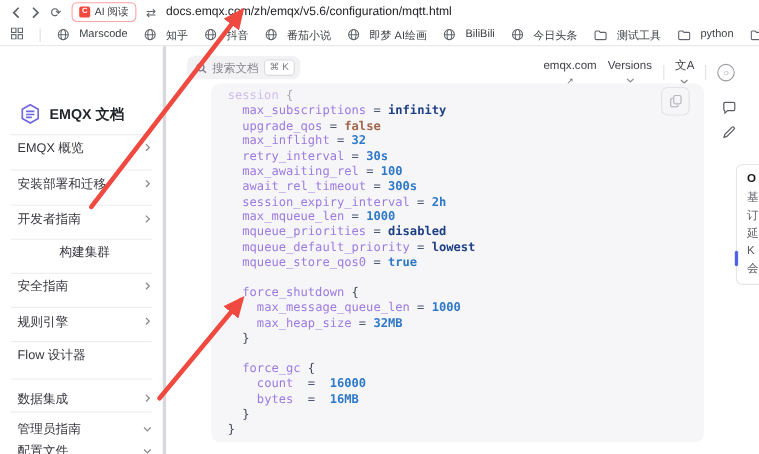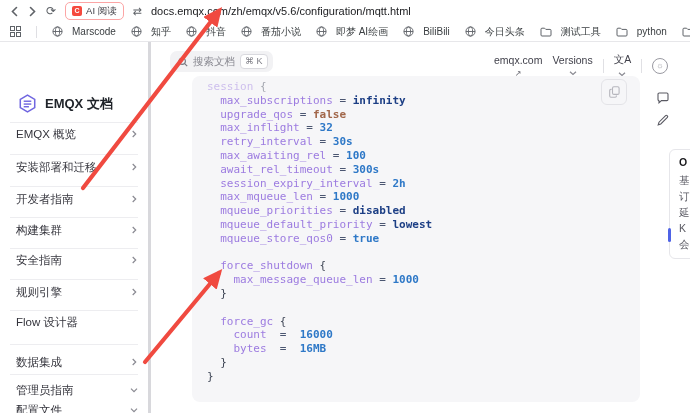--- a/index.html
+++ b/index.html
@@ -218,21 +218,21 @@
         <svg width="8" height="8" viewBox="0 0 8 8">
           <path d="M2.7 1 L5.7 4 L2.7 7" stroke="#8a8a92" stroke-width="1.2" fill="none"></path>
         </svg>
       </div>
       <div class="side-item" style="top: 149px;">
         <span>开发者指南</span>
         <svg width="8" height="8" viewBox="0 0 8 8">
           <path d="M2.7 1 L5.7 4 L2.7 7" stroke="#8a8a92" stroke-width="1.2" fill="none"></path>
         </svg>
       </div>
-      <div class="side-item" style="top: 180px;">
+      <div class="side-item" style="top: 180px; flex-direction: column;">
         <span>构建集群</span>
         <svg width="8" height="8" viewBox="0 0 8 8">
           <path d="M2.7 1 L5.7 4 L2.7 7" stroke="#8a8a92" stroke-width="1.2" fill="none"></path>
         </svg>
       </div>
       <div class="side-item" style="top: 210px;">
         <span>安全指南</span>
         <svg width="8" height="8" viewBox="0 0 8 8">
           <path d="M2.7 1 L5.7 4 L2.7 7" stroke="#8a8a92" stroke-width="1.2" fill="none"></path>
         </svg>
@@ -309,20 +309,21 @@
       <div class="code-line"><span class="tok-o">  </span><span class="tok-k">max_awaiting_rel</span><span class="tok-o"> = </span><span class="tok-n">100</span></div>
       <div class="code-line"><span class="tok-o">  </span><span class="tok-k">await_rel_timeout</span><span class="tok-o"> = </span><span class="tok-n">300s</span></div>
       <div class="code-line"><span class="tok-o">  </span><span class="tok-k">session_expiry_interval</span><span class="tok-o"> = </span><span class="tok-n">2h</span></div>
       <div class="code-line"><span class="tok-o">  </span><span class="tok-k">max_mqueue_len</span><span class="tok-o"> = </span><span class="tok-n">1000</span></div>
       <div class="code-line"><span class="tok-o">  </span><span class="tok-k">mqueue_priorities</span><span class="tok-o"> = </span><span class="tok-e">disabled</span></div>
       <div class="code-line"><span class="tok-o">  </span><span class="tok-k">mqueue_default_priority</span><span class="tok-o"> = </span><span class="tok-e">lowest</span></div>
       <div class="code-line"><span class="tok-o">  </span><span class="tok-k">mqueue_store_qos0</span><span class="tok-o"> = </span><span class="tok-n">true</span></div>
       <div class="code-line">&nbsp;</div>
       <div class="code-line"><span class="tok-o">  </span><span class="tok-k">force_shutdown</span><span class="tok-p"> {</span></div>
       <div class="code-line"><span class="tok-o">    </span><span class="tok-k">max_message_queue_len</span><span class="tok-o"> = </span><span class="tok-n">1000</span></div>
+      <div class="code-line"><span class="tok-o">    </span><span class="tok-k">max_heap_size</span><span class="tok-o"> = </span><span class="tok-n">32MB</span></div>
       <div class="code-line"><span class="tok-o">  </span><span class="tok-p">}</span></div>
       <div class="code-line">&nbsp;</div>
       <div class="code-line"><span class="tok-o">  </span><span class="tok-k">force_gc</span><span class="tok-p"> {</span></div>
       <div class="code-line"><span class="tok-o">    </span><span class="tok-k">count</span><span class="tok-o">  =  </span><span class="tok-n">16000</span></div>
       <div class="code-line"><span class="tok-o">    </span><span class="tok-k">bytes</span><span class="tok-o">  =  </span><span class="tok-n">16MB</span></div>
       <div class="code-line"><span class="tok-o">  </span><span class="tok-p">}</span></div>
       <div class="code-line"><span class="tok-p">}</span></div>
     </div>
   <div class="copy-btn">
     <svg width="11" height="12" viewBox="0 0 11 12">

